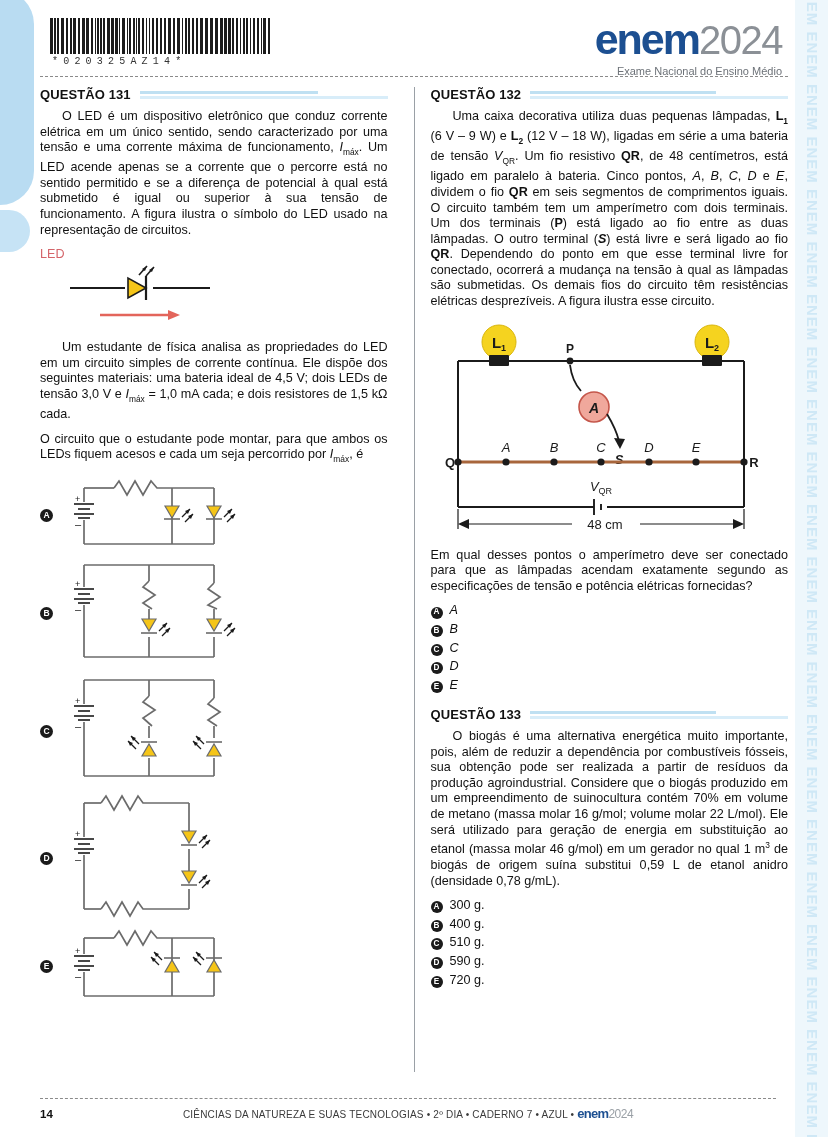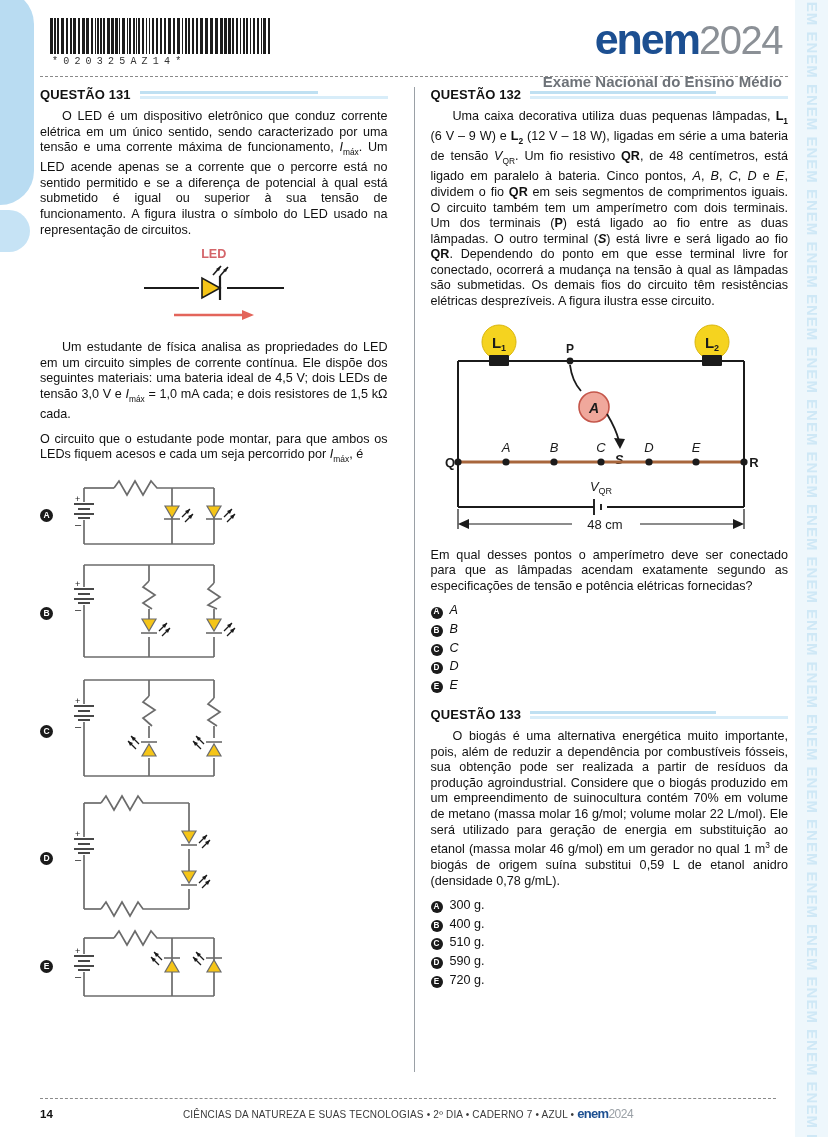--- a/index.html
+++ b/index.html
@@ -67,23 +67,22 @@
   .logo-line { line-height: 1; white-space: nowrap; }
   .logo-enem {
     font-size: 43px; font-weight: bold; color: #1c4f91;
     letter-spacing: -2px; font-family: "Liberation Sans", sans-serif;
   }
   .logo-year {
     font-size: 40px; color: #8b9096; letter-spacing: -1.5px;
     font-family: "Liberation Sans", sans-serif;
   }
   .logo-sub {
-    font-size: 15px; color: #6d7278; margin-top: 12px;
+    font-size: 11px; color: #6d7278; margin-top: 4px;
     font-family: "Liberation Sans", sans-serif;
-    font-weight: bold;
   }
   .hrule { border-top: 1px dashed #8a8a8a; margin: 4px 0 0 0; height: 0; }
 
   
   .cols { display: flex; margin-top: 10px; height: 985px; }
   .col { width: 365px; }
   .col.left { padding-right: 16px; }
   .divider { width: 1px; background: #9aa0a6; margin: 0 10px; }
   .col.right { padding-left: 6px; }
 
@@ -122,21 +121,21 @@
     background: #1b1b1b; color: #fff;
     font-size: 8.2px; font-weight: bold;
     margin-right: 7px; flex: none;
     font-family: "Liberation Sans", sans-serif;
     line-height: 1;
   }
   .alt .atext { font-size: 12.6px; }
   .alt .atext.it { font-style: italic; }
 
   
-  .ledfig { text-align: center; margin: 4px 0 12px 0; font-weight: bold; }
+  .ledfig { text-align: left; margin: 4px 0 12px 0; }
   .ledfig .ledlabel { color: #d4656a; font-size: 12.6px; margin-bottom: 1px; }
   .ledfig .caption { font-size: 12.6px; color: #111; margin-top: 3px; }
 
   
   .optrow { display: flex; align-items: center; margin-bottom: 3px; }
   .optrow .obul {
     width: 13px; height: 13px; border-radius: 50%;
     background: #1b1b1b; color: #fff; font-size: 8.5px; font-weight: bold;
     display: inline-flex; align-items: center; justify-content: center;
     flex: none; margin-right: 6px;

